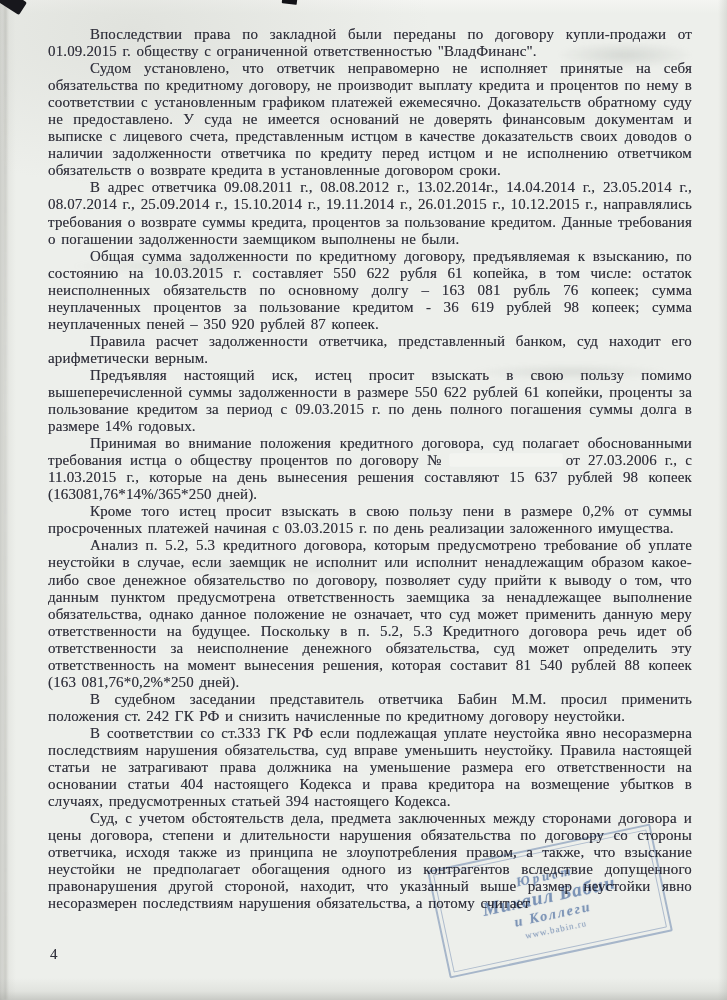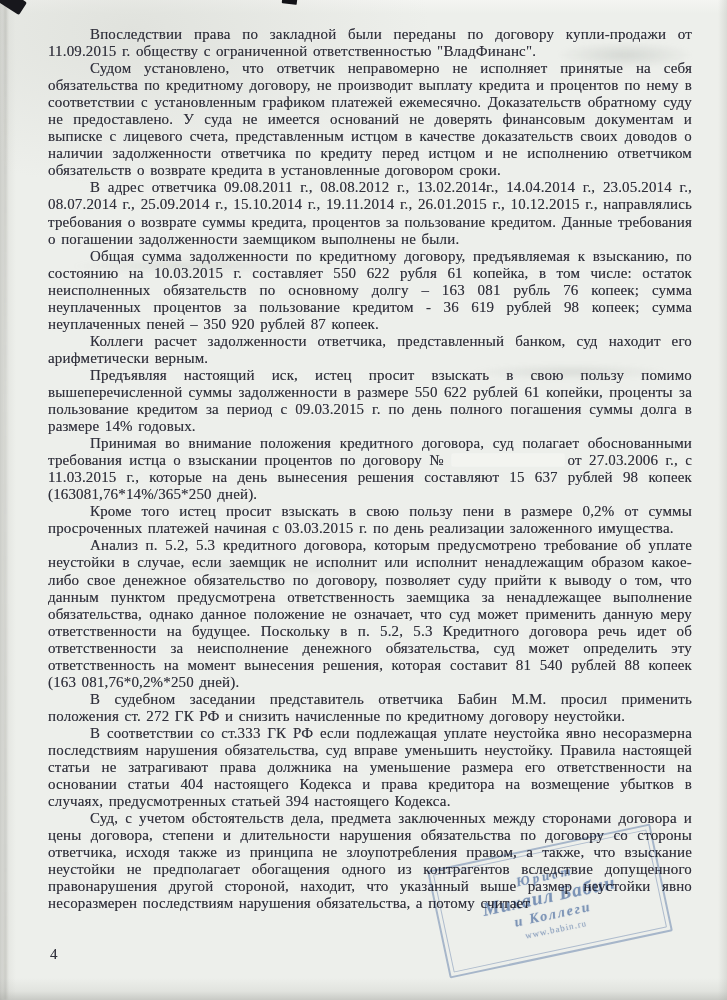--- a/index.html
+++ b/index.html
@@ -125,32 +125,32 @@
 
   <div class="crease-left"></div>
   <div class="corner-mark-topleft"></div>
   <div class="speck-top"></div>
   <div class="ghost ghost-1"></div>
   <div class="ghost ghost-2"></div>
   <div class="ghost ghost-3"></div>
   <div class="ghost ghost-4"></div>
 
   <div class="text-block">
-    <p>Впоследствии права по закладной были переданы по договору купли-продажи от 11.09.2015 г. обществу с ограниченной ответственностью "ВладФинанс".</p>
+    <p>Впоследствии права по закладной были переданы по договору купли-продажи от 01.09.2015 г. обществу с ограниченной ответственностью "ВладФинанс".</p>
     <p>Судом установлено, что ответчик неправомерно не исполняет принятые на себя обязательства по кредитному договору, не производит выплату кредита и процентов по нему в соответствии с установленным графиком платежей ежемесячно. Доказательств обратному суду не предоставлено. У суда не имеется оснований не доверять финансовым документам и выписке с лицевого счета, представленным истцом в качестве доказательств своих доводов о наличии задолженности ответчика по кредиту перед истцом и не исполнению ответчиком обязательств о возврате кредита в установленные договором сроки.</p>
     <p>В адрес ответчика 09.08.2011 г., 08.08.2012 г., 13.02.2014г., 14.04.2014 г., 23.05.2014 г., 08.07.2014 г., 25.09.2014 г., 15.10.2014 г., 19.11.2014 г., 26.01.2015 г., 10.12.2015 г., направлялись требования о возврате суммы кредита, процентов за пользование кредитом. Данные требования о погашении задолженности заемщиком выполнены не были.</p>
     <p>Общая сумма задолженности по кредитному договору, предъявляемая к взысканию, по состоянию на 10.03.2015 г. составляет 550 622 рубля 61 копейка, в том числе: остаток неисполненных обязательств по основному долгу – 163 081 рубль 76 копеек; сумма неуплаченных процентов за пользование кредитом - 36 619 рублей 98 копеек; сумма неуплаченных пеней – 350 920 рублей 87 копеек.</p>
-    <p>Коллеги расчет задолженности ответчика, представленный банком, суд находит его арифметически верным.</p>
+    <p>Правила расчет задолженности ответчика, представленный банком, суд находит его арифметически верным.</p>
     <p>Предъявляя настоящий иск, истец просит взыскать в свою пользу помимо вышеперечисленной суммы задолженности в размере 550 622 рублей 61 копейки, проценты за пользование кредитом за период с 09.03.2015 г. по день полного погашения суммы долга в размере 14% годовых.</p>
     <p>
-      <span>Принимая во внимание положения кредитного договора, суд полагает обоснованными требования истца о взыскании процентов по договору №</span><span class="redaction-box"></span><span>от 27.03.2006 г., с 11.03.2015 г., которые на день вынесения решения составляют 15 637 рублей 98 копеек (163081,76*14%/365*250 дней).</span>
+      <span>Принимая во внимание положения кредитного договора, суд полагает обоснованными требования истца о обществу процентов по договору №</span><span class="redaction-box"></span><span>от 27.03.2006 г., с 11.03.2015 г., которые на день вынесения решения составляют 15 637 рублей 98 копеек (163081,76*14%/365*250 дней).</span>
     </p>
     <p>Кроме того истец просит взыскать в свою пользу пени в размере 0,2% от суммы просроченных платежей начиная с 03.03.2015 г. по день реализации заложенного имущества.</p>
     <p>Анализ п. 5.2, 5.3 кредитного договора, которым предусмотрено требование об уплате неустойки в случае, если заемщик не исполнит или исполнит ненадлежащим образом какое-либо свое денежное обязательство по договору, позволяет суду прийти к выводу о том, что данным пунктом предусмотрена ответственность заемщика за ненадлежащее выполнение обязательства, однако данное положение не означает, что суд может применить данную меру ответственности на будущее. Поскольку в п. 5.2, 5.3 Кредитного договора речь идет об ответственности за неисполнение денежного обязательства, суд может определить эту ответственность на момент вынесения решения, которая составит 81 540 рублей 88 копеек (163 081,76*0,2%*250 дней).</p>
-    <p>В судебном заседании представитель ответчика Бабин М.М. просил применить положения ст. 272 ГК РФ и снизить начисленные по кредитному договору неустойки.</p>
+    <p>В судебном заседании представитель ответчика Бабин М.М. просил применить положения ст. 242 ГК РФ и снизить начисленные по кредитному договору неустойки.</p>
     <p>В соответствии со ст.333 ГК РФ если подлежащая уплате неустойка явно несоразмерна последствиям нарушения обязательства, суд вправе уменьшить неустойку. Правила настоящей статьи не затрагивают права должника на уменьшение размера его ответственности на основании статьи 404 настоящего Кодекса и права кредитора на возмещение убытков в случаях, предусмотренных статьей 394 настоящего Кодекса.</p>
     <p>Суд, с учетом обстоятельств дела, предмета заключенных между сторонами договора и цены договора, степени и длительности нарушения обязательства по договору со стороны ответчика, исходя также из принципа не злоупотребления правом, а также, что взыскание неустойки не предполагает обогащения одного из контрагентов вследствие допущенного правонарушения другой стороной, находит, что указанный выше размер неустойки явно несоразмерен последствиям нарушения обязательства, а потому считает</p>
   </div>
 
   <div class="page-number">4</div>
 
   <div class="stamp">
     <div class="stamp-inner">
       <div class="stamp-line1">Юрист</div>
       <div class="stamp-line2">Михаил Бабин</div>

